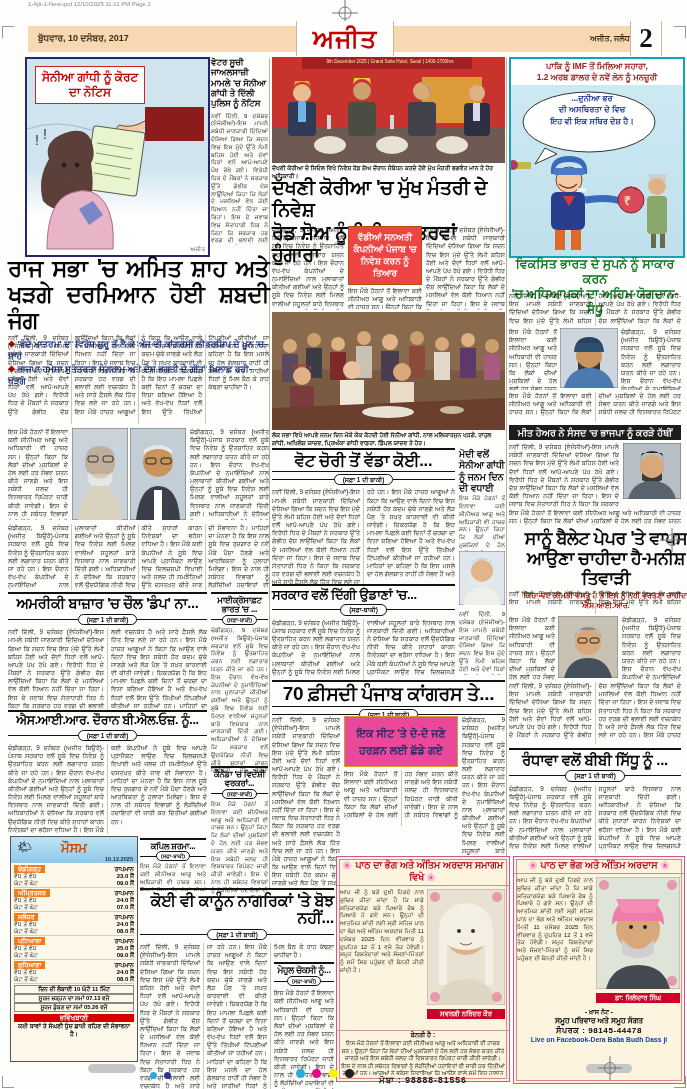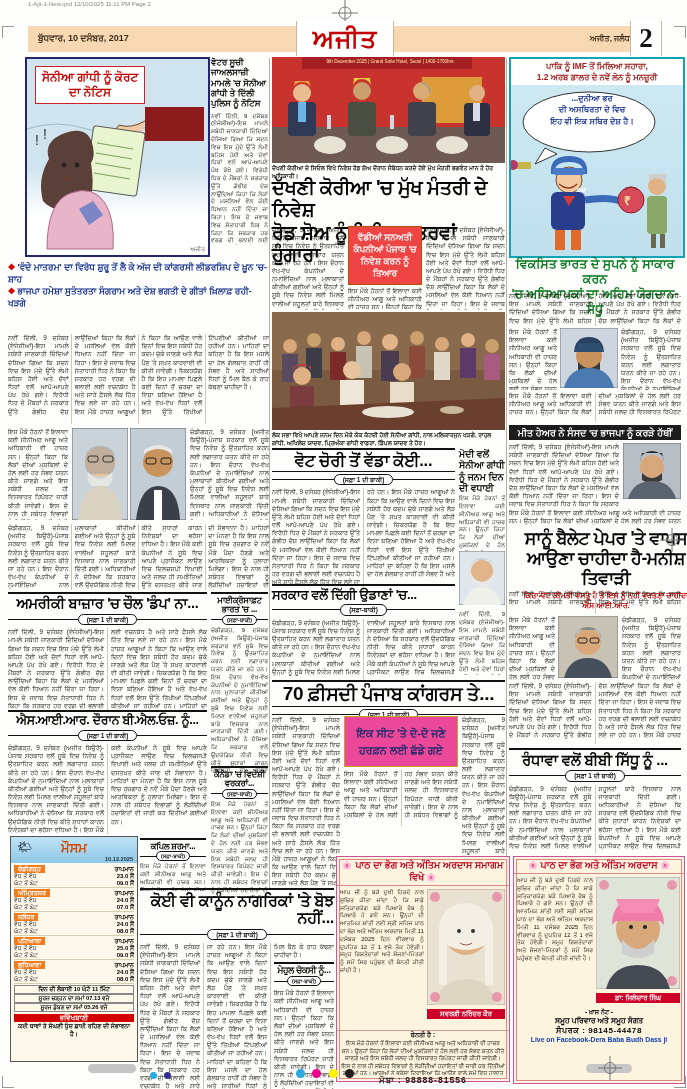--- a/index.html
+++ b/index.html
@@ -80,20 +80,21 @@
     <div class="abs" style="left:8px;top:7px;width:104px;background:#fff;border:1.6px solid #cc2222;text-align:center;padding:3px 2px;font-size:12px;font-weight:bold;color:#c40000;line-height:1.25;">ਸੋਨੀਆ ਗਾਂਧੀ ਨੂੰ ਕੋਰਟ ਦਾ ਨੋਟਿਸ</div>
     <div class="abs" style="right:3px;bottom:2px;font-size:6px;color:#555;">ਅਜੀਤ</div>
   </div>
 
   <div class="abs" style="left:211px;top:57px;width:57px;">
     <div class="smallhead" style="font-size:8.6px;">ਵੋਟਰ ਸੂਚੀ ਜਾਅਲਸਾਜ਼ੀ ਮਾਮਲੇ 'ਚ ਸੋਨੀਆ ਗਾਂਧੀ ਤੇ ਦਿੱਲੀ ਪੁਲਿਸ ਨੂੰ ਨੋਟਿਸ</div>
     <div class="bt" style="height:132px;margin-top:4px;font-size:6px;">ਨਵੀਂ ਦਿੱਲੀ, 9 ਦਸੰਬਰ (ਏਜੰਸੀਆਂ)-ਇਸ ਮਾਮਲੇ ਸਬੰਧੀ ਜਾਣਕਾਰੀ ਦਿੰਦਿਆਂ ਦੱਸਿਆ ਗਿਆ ਕਿ ਸਦਨ ਵਿਚ ਇਸ ਮੁੱਦੇ ਉੱਤੇ ਲੰਮੀ ਬਹਿਸ ਹੋਈ ਅਤੇ ਦੋਵਾਂ ਧਿਰਾਂ ਵਲੋਂ ਆਪੋ-ਆਪਣੇ ਪੱਖ ਰੱਖੇ ਗਏ। ਵਿਰੋਧੀ ਧਿਰ ਦੇ ਮੈਂਬਰਾਂ ਨੇ ਸਰਕਾਰ ਉੱਤੇ ਗੰਭੀਰ ਦੋਸ਼ ਲਾਉਂਦਿਆਂ ਕਿਹਾ ਕਿ ਲੋਕਾਂ ਦੇ ਮਸਲਿਆਂ ਵੱਲ ਕੋਈ ਧਿਆਨ ਨਹੀਂ ਦਿੱਤਾ ਜਾ ਰਿਹਾ। ਇਸ ਦੇ ਜਵਾਬ ਵਿਚ ਸੱਤਾਧਾਰੀ ਧਿਰ ਨੇ ਕਿਹਾ ਕਿ ਸਰਕਾਰ ਹਰ ਵਰਗ ਦੀ ਭਲਾਈ ਲਈ ਵਚਨਬੱਧ ਹੈ ਅਤੇ ਸਾਰੇ ਫ਼ੈਸਲੇ ਲੋਕ ਹਿੱਤ ਵਿਚ ਲਏ ਜਾ ਰਹੇ ਹਨ। ਇਸ ਮੌਕੇ ਹਾਜ਼ਰ ਆਗੂਆਂ ਨੇ ਕਿਹਾ ਕਿ ਆਉਣ ਵਾਲੇ ਦਿਨਾਂ ਵਿਚ ਇਸ ਸਬੰਧੀ ਹੋਰ ਕਦਮ ਚੁੱਕੇ ਜਾਣਗੇ ਅਤੇ ਲੋੜ ਪੈਣ 'ਤੇ ਸਖ਼ਤ ਕਾਰਵਾਈ ਵੀ ਕੀਤੀ ਜਾਵੇਗੀ। ਜ਼ਿਕਰਯੋਗ ਹੈ ਕਿ ਇਹ ਮਾਮਲਾ ਪਿਛਲੇ ਕਈ ਦਿਨਾਂ ਤੋਂ ਚਰਚਾ ਦਾ ਵਿਸ਼ਾ ਬਣਿਆ ਹੋਇਆ ਹੈ ਅਤੇ ਵੱਖ-ਵੱਖ ਧਿਰਾਂ ਵਲੋਂ ਇਸ ਉੱਤੇ ਤਿੱਖੀਆਂ ਟਿੱਪਣੀਆਂ ਕੀਤੀਆਂ ਜਾ ਰਹੀਆਂ ਹਨ। ਮਾਹਿਰਾਂ ਦਾ ਕਹਿਣਾ ਹੈ ਕਿ ਇਸ ਮਸਲੇ ਦਾ ਹੱਲ ਗੱਲਬਾਤ ਰਾਹੀਂ ਹੀ ਸੰਭਵ ਹੈ ਅਤੇ ਸਾਰੀਆਂ ਧਿਰਾਂ ਨੂੰ ਮਿਲ ਬੈਠ ਕੇ ਰਾਹ ਕੱਢਣਾ ਚਾਹੀਦਾ ਹੈ।</div>
   </div>
 
   <div class="abs" style="left:8px;top:256px;width:261px;">
+    <div class="hl" style="font-size:23px;line-height:1.12;letter-spacing:-0.6px;text-align:justify;">ਰਾਜ ਸਭਾ 'ਚ ਅਮਿਤ ਸ਼ਾਹ ਅਤੇ ਖੜਗੇ ਦਰਮਿਆਨ ਹੋਈ ਸ਼ਬਦੀ ਜੰਗ</div>
     <div style="margin-top:5px;font-size:9px;font-weight:bold;color:#17338f;line-height:1.35;">
       <div><span style="color:#d40000;">◆ </span><span>'ਵੰਦੇ ਮਾਤਰਮ' ਦਾ ਵਿਰੋਧ ਸ਼ੁਰੂ ਤੋਂ ਲੈ ਕੇ ਅੱਜ ਦੀ ਕਾਂਗਰਸੀ ਲੀਡਰਸ਼ਿਪ ਦੇ ਖ਼ੂਨ 'ਚ-ਸ਼ਾਹ</span></div>
       <div><span style="color:#d40000;">◆ </span><span>ਭਾਜਪਾ ਹਮੇਸ਼ਾ ਸੁਤੰਤਰਤਾ ਸੰਗਰਾਮ ਅਤੇ ਦੇਸ਼ ਭਗਤੀ ਦੇ ਗੀਤਾਂ ਖ਼ਿਲਾਫ਼ ਰਹੀ-ਖੜਗੇ</span></div>
     </div>
   </div>
   <div class="abs bt cols4" style="left:8px;top:334px;width:261px;height:90px;">ਨਵੀਂ ਦਿੱਲੀ, 9 ਦਸੰਬਰ (ਏਜੰਸੀਆਂ)-ਇਸ ਮਾਮਲੇ ਸਬੰਧੀ ਜਾਣਕਾਰੀ ਦਿੰਦਿਆਂ ਦੱਸਿਆ ਗਿਆ ਕਿ ਸਦਨ ਵਿਚ ਇਸ ਮੁੱਦੇ ਉੱਤੇ ਲੰਮੀ ਬਹਿਸ ਹੋਈ ਅਤੇ ਦੋਵਾਂ ਧਿਰਾਂ ਵਲੋਂ ਆਪੋ-ਆਪਣੇ ਪੱਖ ਰੱਖੇ ਗਏ। ਵਿਰੋਧੀ ਧਿਰ ਦੇ ਮੈਂਬਰਾਂ ਨੇ ਸਰਕਾਰ ਉੱਤੇ ਗੰਭੀਰ ਦੋਸ਼ ਲਾਉਂਦਿਆਂ ਕਿਹਾ ਕਿ ਲੋਕਾਂ ਦੇ ਮਸਲਿਆਂ ਵੱਲ ਕੋਈ ਧਿਆਨ ਨਹੀਂ ਦਿੱਤਾ ਜਾ ਰਿਹਾ। ਇਸ ਦੇ ਜਵਾਬ ਵਿਚ ਸੱਤਾਧਾਰੀ ਧਿਰ ਨੇ ਕਿਹਾ ਕਿ ਸਰਕਾਰ ਹਰ ਵਰਗ ਦੀ ਭਲਾਈ ਲਈ ਵਚਨਬੱਧ ਹੈ ਅਤੇ ਸਾਰੇ ਫ਼ੈਸਲੇ ਲੋਕ ਹਿੱਤ ਵਿਚ ਲਏ ਜਾ ਰਹੇ ਹਨ। ਇਸ ਮੌਕੇ ਹਾਜ਼ਰ ਆਗੂਆਂ ਨੇ ਕਿਹਾ ਕਿ ਆਉਣ ਵਾਲੇ ਦਿਨਾਂ ਵਿਚ ਇਸ ਸਬੰਧੀ ਹੋਰ ਕਦਮ ਚੁੱਕੇ ਜਾਣਗੇ ਅਤੇ ਲੋੜ ਪੈਣ 'ਤੇ ਸਖ਼ਤ ਕਾਰਵਾਈ ਵੀ ਕੀਤੀ ਜਾਵੇਗੀ। ਜ਼ਿਕਰਯੋਗ ਹੈ ਕਿ ਇਹ ਮਾਮਲਾ ਪਿਛਲੇ ਕਈ ਦਿਨਾਂ ਤੋਂ ਚਰਚਾ ਦਾ ਵਿਸ਼ਾ ਬਣਿਆ ਹੋਇਆ ਹੈ ਅਤੇ ਵੱਖ-ਵੱਖ ਧਿਰਾਂ ਵਲੋਂ ਇਸ ਉੱਤੇ ਤਿੱਖੀਆਂ ਟਿੱਪਣੀਆਂ ਕੀਤੀਆਂ ਜਾ ਰਹੀਆਂ ਹਨ। ਮਾਹਿਰਾਂ ਦਾ ਕਹਿਣਾ ਹੈ ਕਿ ਇਸ ਮਸਲੇ ਦਾ ਹੱਲ ਗੱਲਬਾਤ ਰਾਹੀਂ ਹੀ ਸੰਭਵ ਹੈ ਅਤੇ ਸਾਰੀਆਂ ਧਿਰਾਂ ਨੂੰ ਮਿਲ ਬੈਠ ਕੇ ਰਾਹ ਕੱਢਣਾ ਚਾਹੀਦਾ ਹੈ।</div>
   <div class="abs bt" style="left:8px;top:428px;width:60px;height:92px;">ਇਸ ਮੌਕੇ ਹੋਰਨਾਂ ਤੋਂ ਇਲਾਵਾ ਕਈ ਸੀਨੀਅਰ ਆਗੂ ਅਤੇ ਅਧਿਕਾਰੀ ਵੀ ਹਾਜ਼ਰ ਸਨ। ਉਨ੍ਹਾਂ ਕਿਹਾ ਕਿ ਲੋਕਾਂ ਦੀਆਂ ਮੁਸ਼ਕਿਲਾਂ ਦੇ ਹੱਲ ਲਈ ਹਰ ਸੰਭਵ ਯਤਨ ਕੀਤੇ ਜਾਣਗੇ ਅਤੇ ਇਸ ਸਬੰਧੀ ਜਲਦ ਹੀ ਵਿਸਥਾਰਤ ਰਿਪੋਰਟ ਜਾਰੀ ਕੀਤੀ ਜਾਵੇਗੀ। ਇਸ ਦੇ ਨਾਲ ਹੀ ਸਬੰਧਤ ਵਿਭਾਗਾਂ ਨੂੰ ਲੋੜੀਂਦੀਆਂ ਹਦਾਇਤਾਂ ਵੀ ਜਾਰੀ ਕਰ ਦਿੱਤੀਆਂ ਗਈਆਂ ਹਨ। ਆਗੂਆਂ ਨੇ ਭਰੋਸਾ ਦਿਵਾਇਆ ਕਿ ਆਉਣ ਵਾਲੇ ਸਮੇਂ ਵਿਚ ਹਾਲਾਤ ਹੋਰ ਬਿਹਤਰ ਹੋਣਗੇ।</div>
   <svg class="abs" style="left:72px;top:428px;" width="56" height="92">
     <rect width="56" height="92" fill="#cbd3da"></rect>
       <rect width="56" height="92" fill="none" stroke="#666"></rect>

